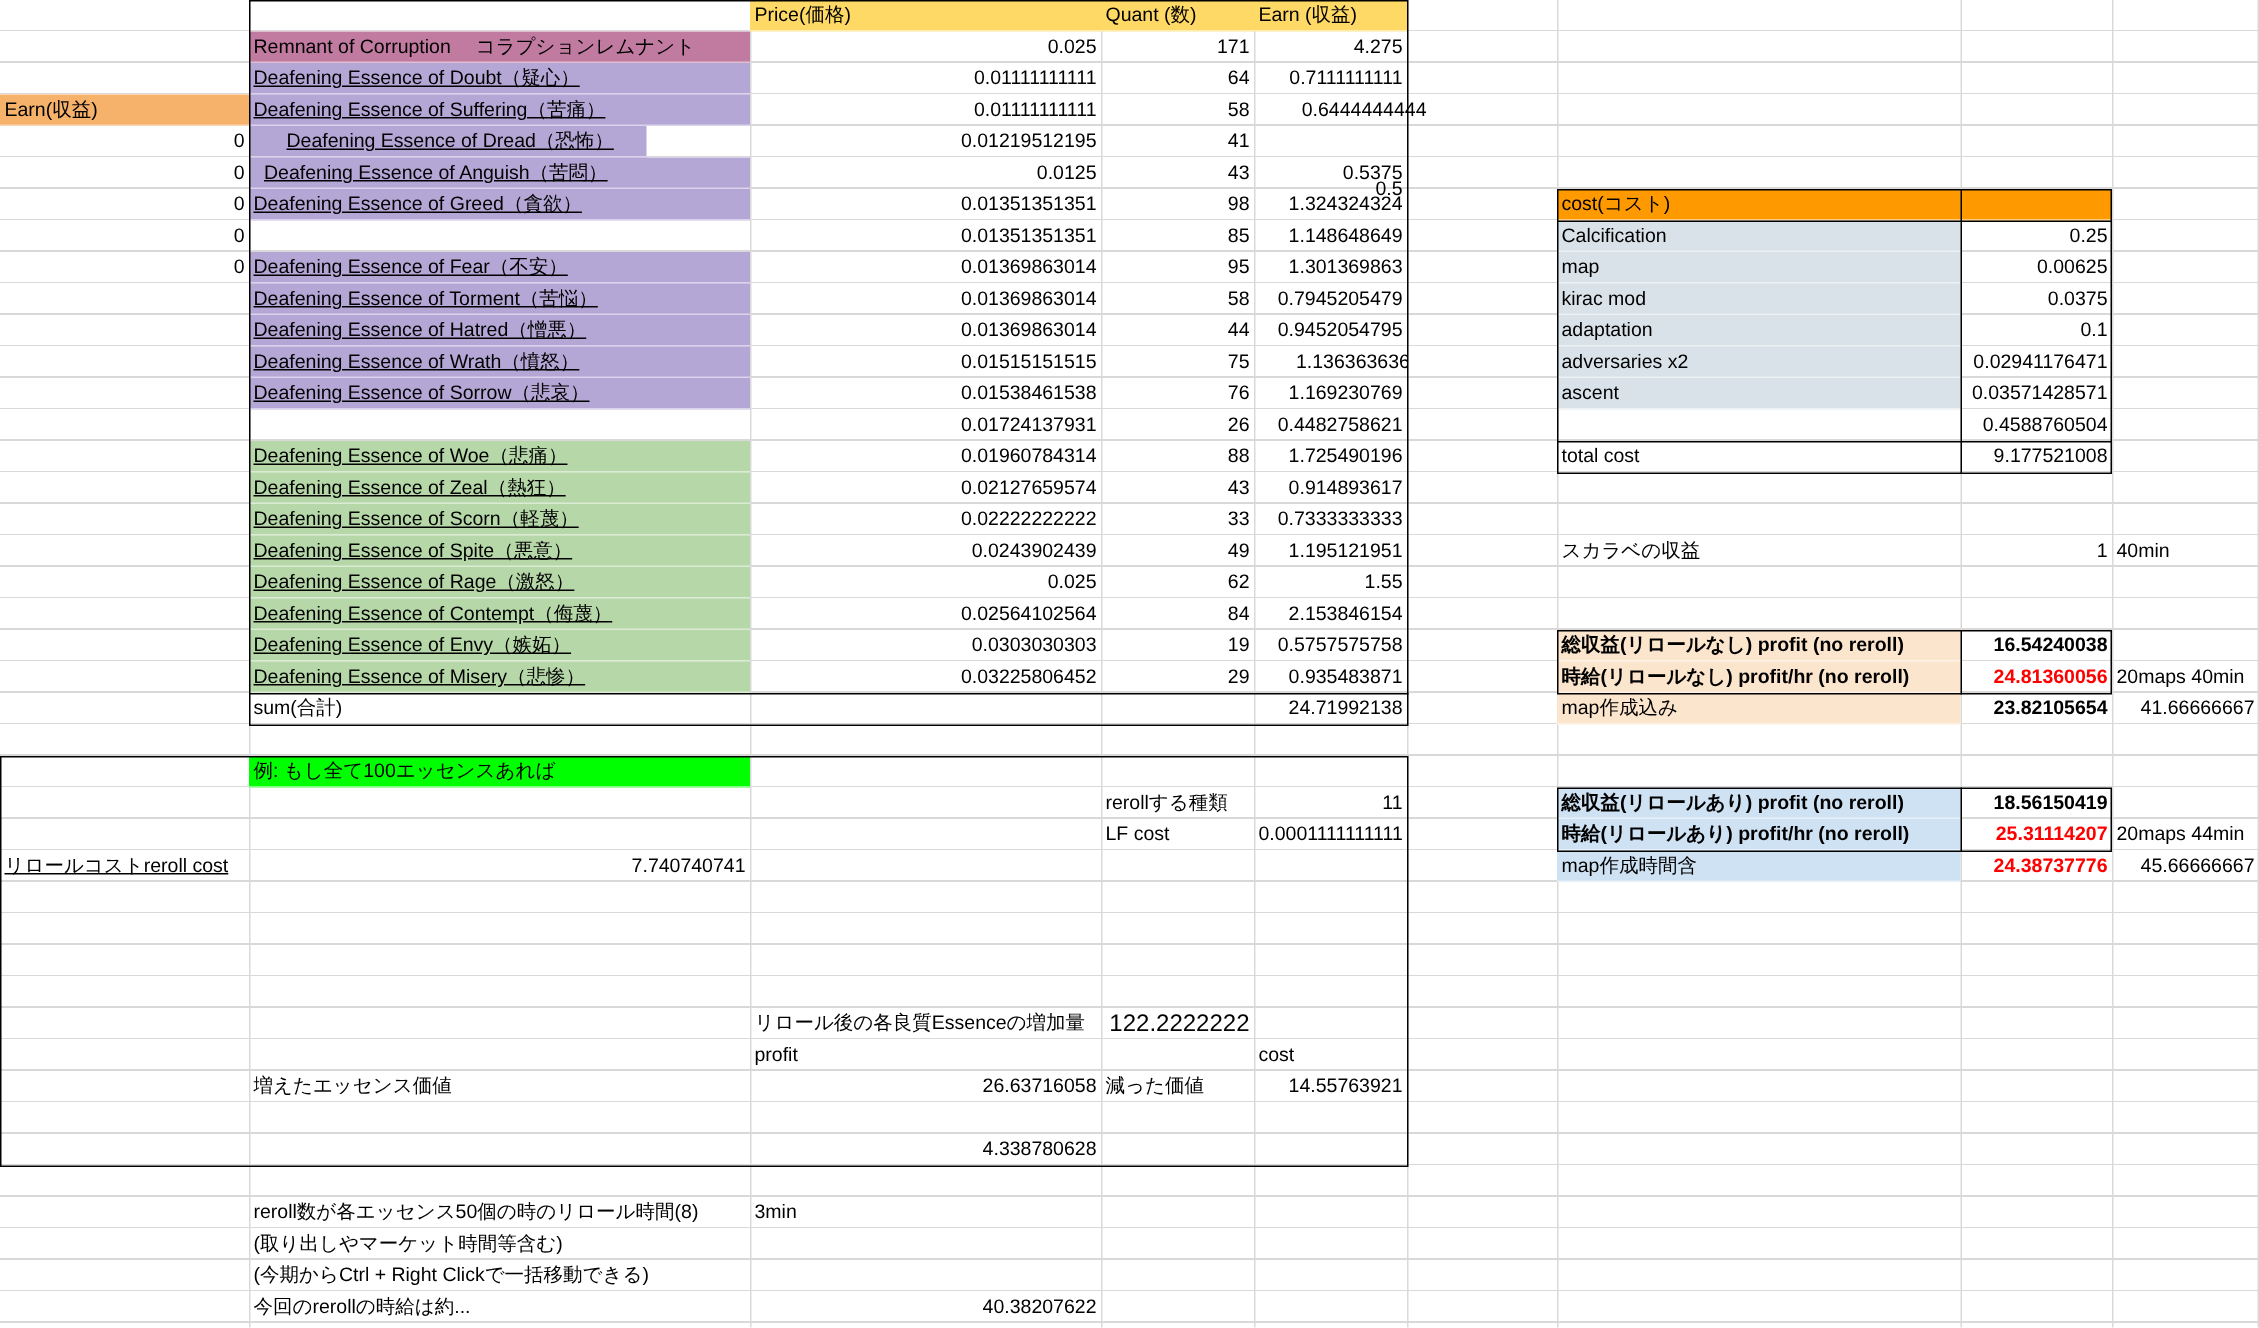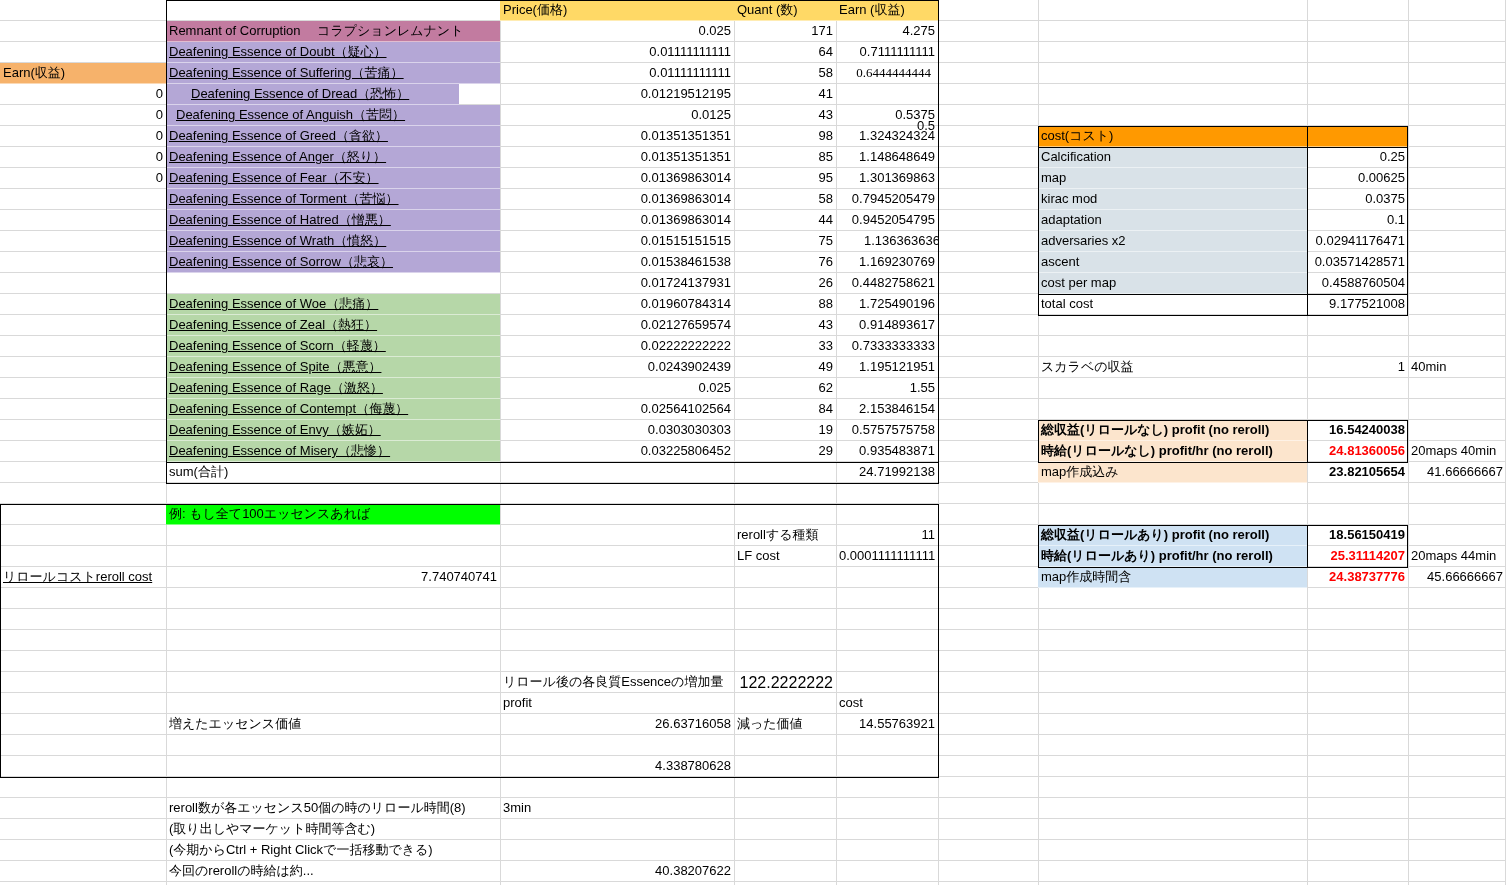--- a/index.html
+++ b/index.html
@@ -40,39 +40,38 @@
     <div class="cell r" style="left: 734px; top: 21px; width: 102px;">171</div>
     <div class="cell r" style="left: 836px; top: 21px; width: 102px;">4.275</div>
     <div class="cell u colored" style="left: 166px; top: 42px; width: 334px; background: rgb(180, 167, 214);">Deafening Essence of Doubt（疑心）</div>
     <div class="cell r" style="left: 500px; top: 42px; width: 234px;">0.01111111111</div>
     <div class="cell r" style="left: 734px; top: 42px; width: 102px;">64</div>
     <div class="cell r" style="left: 836px; top: 42px; width: 102px;">0.7111111111</div>
     <div class="cell colored" style="left: 0px; top: 63px; width: 166px; background: rgb(246, 178, 107);">Earn(収益)</div>
     <div class="cell u colored" style="left: 166px; top: 63px; width: 334px; background: rgb(180, 167, 214);">Deafening Essence of Suffering（苦痛）</div>
     <div class="cell r" style="left: 500px; top: 63px; width: 234px;">0.01111111111</div>
     <div class="cell r" style="left: 734px; top: 63px; width: 102px;">58</div>
-    <div class="cell r" style="left: 832px; top: 63px; width: 102px; font-family: Liberation Serif, serif;">0.6444444444</div>
+    <div class="cell r" style="left: 852px; top: 63px; width: 102px;">0.6444444444</div>
     <div class="cell r" style="left: 0px; top: 84px; width: 166px;">0</div>
-    <div class="cell u colored" style="left: 166px; top: 84px; width: 293px; background: rgb(180, 167, 214); padding-left: 25px;">Deafening Essence of Dread（恐怖）</div>
+    <div class="cell u colored" style="left: 166px; top: 84px; width: 265px; background: rgb(180, 167, 214); padding-left: 25px;">Deafening Essence of Dread（恐怖）</div>
     <div class="cell r" style="left: 500px; top: 84px; width: 234px;">0.01219512195</div>
     <div class="cell r" style="left: 734px; top: 84px; width: 102px;">41</div>
     <div class="cell r" style="left: 836px; top: 84px; width: 102px; margin-top: 32px;">0.5</div>
     <div class="cell r" style="left: 0px; top: 105px; width: 166px;">0</div>
     <div class="cell u colored" style="left: 166px; top: 105px; width: 334px; background: rgb(180, 167, 214); padding-left: 10px;">Deafening Essence of Anguish（苦悶）</div>
     <div class="cell r" style="left: 500px; top: 105px; width: 234px;">0.0125</div>
     <div class="cell r" style="left: 734px; top: 105px; width: 102px;">43</div>
     <div class="cell r" style="left: 836px; top: 105px; width: 102px;">0.5375</div>
     <div class="cell r" style="left: 0px; top: 126px; width: 166px;">0</div>
     <div class="cell u colored" style="left: 166px; top: 126px; width: 334px; background: rgb(180, 167, 214);">Deafening Essence of Greed（貪欲）</div>
     <div class="cell r" style="left: 500px; top: 126px; width: 234px;">0.01351351351</div>
     <div class="cell r" style="left: 734px; top: 126px; width: 102px;">98</div>
     <div class="cell r" style="left: 836px; top: 126px; width: 102px;">1.324324324</div>
     <div class="cell colored" style="left: 1038px; top: 126px; width: 370px; background: rgb(255, 153, 0);">cost(コスト)</div>
     <div class="cell r" style="left: 0px; top: 147px; width: 166px;">0</div>
-    <div class="cell u colored" style="left: 166px; top: 147px; width: 334px; background: rgb(180, 167, 214);">Deafening Essence of Anger（怒り）</div>
     <div class="cell r" style="left: 500px; top: 147px; width: 234px;">0.01351351351</div>
     <div class="cell r" style="left: 734px; top: 147px; width: 102px;">85</div>
     <div class="cell r" style="left: 836px; top: 147px; width: 102px;">1.148648649</div>
     <div class="cell colored" style="left: 1038px; top: 147px; width: 269px; background: rgb(217, 226, 232);">Calcification</div>
     <div class="cell r" style="left: 1307px; top: 147px; width: 101px;">0.25</div>
     <div class="cell r" style="left: 0px; top: 168px; width: 166px;">0</div>
     <div class="cell u colored" style="left: 166px; top: 168px; width: 334px; background: rgb(180, 167, 214);">Deafening Essence of Fear（不安）</div>
     <div class="cell r" style="left: 500px; top: 168px; width: 234px;">0.01369863014</div>
     <div class="cell r" style="left: 734px; top: 168px; width: 102px;">95</div>
     <div class="cell r" style="left: 836px; top: 168px; width: 102px;">1.301369863</div>
@@ -98,21 +97,20 @@
     <div class="cell r" style="left: 1307px; top: 231px; width: 101px;">0.02941176471</div>
     <div class="cell u colored" style="left: 166px; top: 252px; width: 334px; background: rgb(180, 167, 214);">Deafening Essence of Sorrow（悲哀）</div>
     <div class="cell r" style="left: 500px; top: 252px; width: 234px;">0.01538461538</div>
     <div class="cell r" style="left: 734px; top: 252px; width: 102px;">76</div>
     <div class="cell r" style="left: 836px; top: 252px; width: 102px;">1.169230769</div>
     <div class="cell colored" style="left: 1038px; top: 252px; width: 269px; background: rgb(217, 226, 232);">ascent</div>
     <div class="cell r" style="left: 1307px; top: 252px; width: 101px;">0.03571428571</div>
     <div class="cell r" style="left: 500px; top: 273px; width: 234px;">0.01724137931</div>
     <div class="cell r" style="left: 734px; top: 273px; width: 102px;">26</div>
     <div class="cell r" style="left: 836px; top: 273px; width: 102px;">0.4482758621</div>
-    <div class="cell colored" style="left: 1038px; top: 273px; width: 269px; background: rgb(217, 226, 232);">cost per map</div>
     <div class="cell r" style="left: 1307px; top: 273px; width: 101px;">0.4588760504</div>
     <div class="cell u colored" style="left: 166px; top: 294px; width: 334px; background: rgb(182, 215, 168);">Deafening Essence of Woe（悲痛）</div>
     <div class="cell r" style="left: 500px; top: 294px; width: 234px;">0.01960784314</div>
     <div class="cell r" style="left: 734px; top: 294px; width: 102px;">88</div>
     <div class="cell r" style="left: 836px; top: 294px; width: 102px;">1.725490196</div>
     <div class="cell" style="left: 1038px; top: 294px; width: 269px;">total cost</div>
     <div class="cell r" style="left: 1307px; top: 294px; width: 101px;">9.177521008</div>
     <div class="cell u colored" style="left: 166px; top: 315px; width: 334px; background: rgb(182, 215, 168);">Deafening Essence of Zeal（熱狂）</div>
     <div class="cell r" style="left: 500px; top: 315px; width: 234px;">0.02127659574</div>
     <div class="cell r" style="left: 734px; top: 315px; width: 102px;">43</div>

